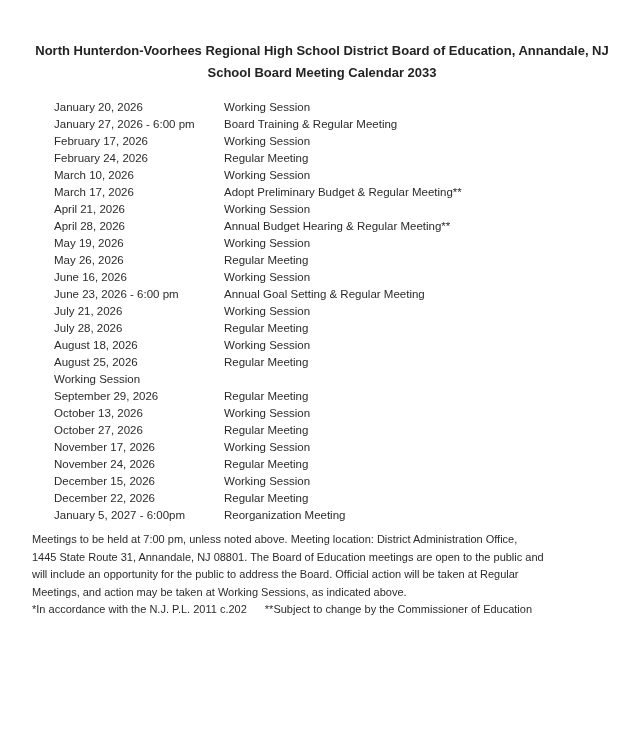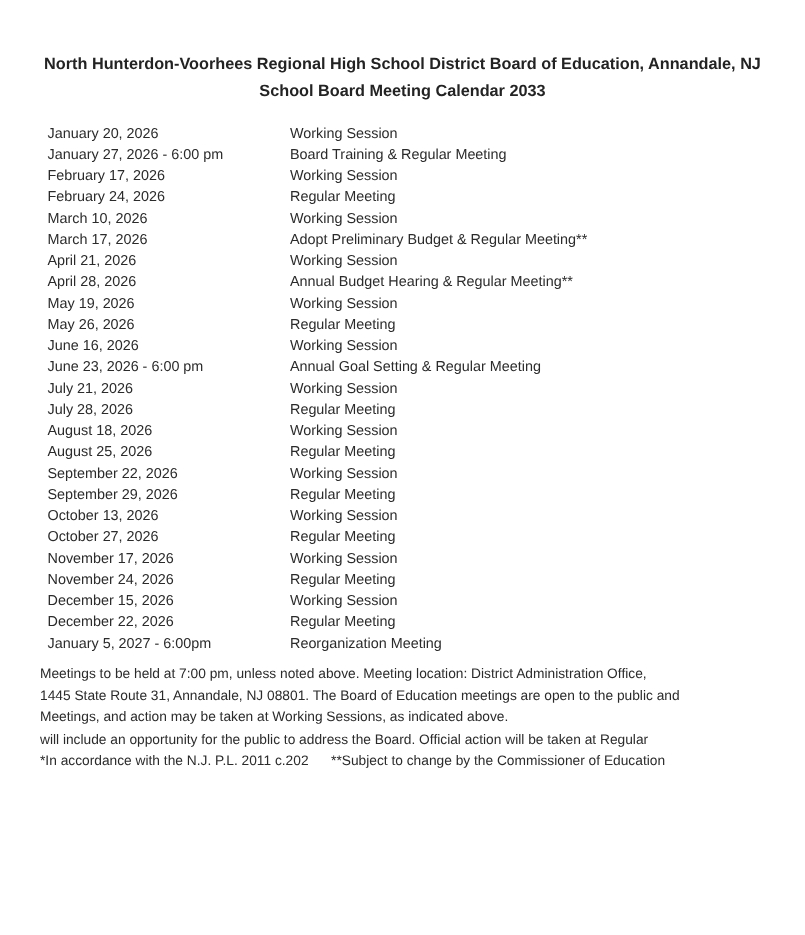--- a/index.html
+++ b/index.html
@@ -24,37 +24,36 @@
     width: 644px;
     text-align: center;
     font-weight: bold;
     font-size: 13px;
     line-height: 22px;
     color: #232323;
   }
   .meeting-list {
     position: absolute;
     top: 99px;
-    left: 38px;
+    left: 54px;
     width: 560px;
   }
   .row {
     display: flex;
     height: 17px;
     line-height: 17px;
     font-size: 11.5px;
     white-space: nowrap;
   }
   .date-col {
     width: 170px;
     flex: 0 0 170px;
   }
   .event-col {
     flex: 1;
-    margin-left: 24px;
   }
   .notes-block {
     position: absolute;
     top: 531px;
     left: 32px;
     width: 586px;
     font-size: 11px;
     line-height: 17.5px;
   }
   .note-line {
@@ -137,21 +136,20 @@
       </div>
       <div class="row">
         <span class="date-col">August 18, 2026</span>
         <span class="event-col">Working Session</span>
       </div>
       <div class="row">
         <span class="date-col">August 25, 2026</span>
         <span class="event-col">Regular Meeting</span>
       </div>
       <div class="row">
-        <span class="date-col">September 22, 2026</span>
         <span class="event-col">Working Session</span>
       </div>
       <div class="row">
         <span class="date-col">September 29, 2026</span>
         <span class="event-col">Regular Meeting</span>
       </div>
       <div class="row">
         <span class="date-col">October 13, 2026</span>
         <span class="event-col">Working Session</span>
       </div>
@@ -178,22 +176,22 @@
       <div class="row">
         <span class="date-col">January 5, 2027 - 6:00pm</span>
         <span class="event-col">Reorganization Meeting</span>
       </div>
     </div>
 
   <div class="notes-block">
     <div>
         <div class="note-line">Meetings to be held at 7:00 pm, unless noted above. Meeting location: District Administration Office,</div>
         <div class="note-line">1445 State Route 31, Annandale, NJ 08801. The Board of Education meetings are open to the public and</div>
+        <div class="note-line">will include an opportunity for the public to address the Board. Official action will be taken at Regular</div>
         <div class="note-line">Meetings, and action may be taken at Working Sessions, as indicated above.</div>
-        <div class="note-line">will include an opportunity for the public to address the Board. Official action will be taken at Regular</div>
       </div>
     <div class="footnote-row">
       <span>*In accordance with the N.J. P.L. 2011 c.202</span>
       <span class="footnote-right">**Subject to change by the Commissioner of Education</span>
     </div>
   </div>
 
 </div>
 
 </body></html>

